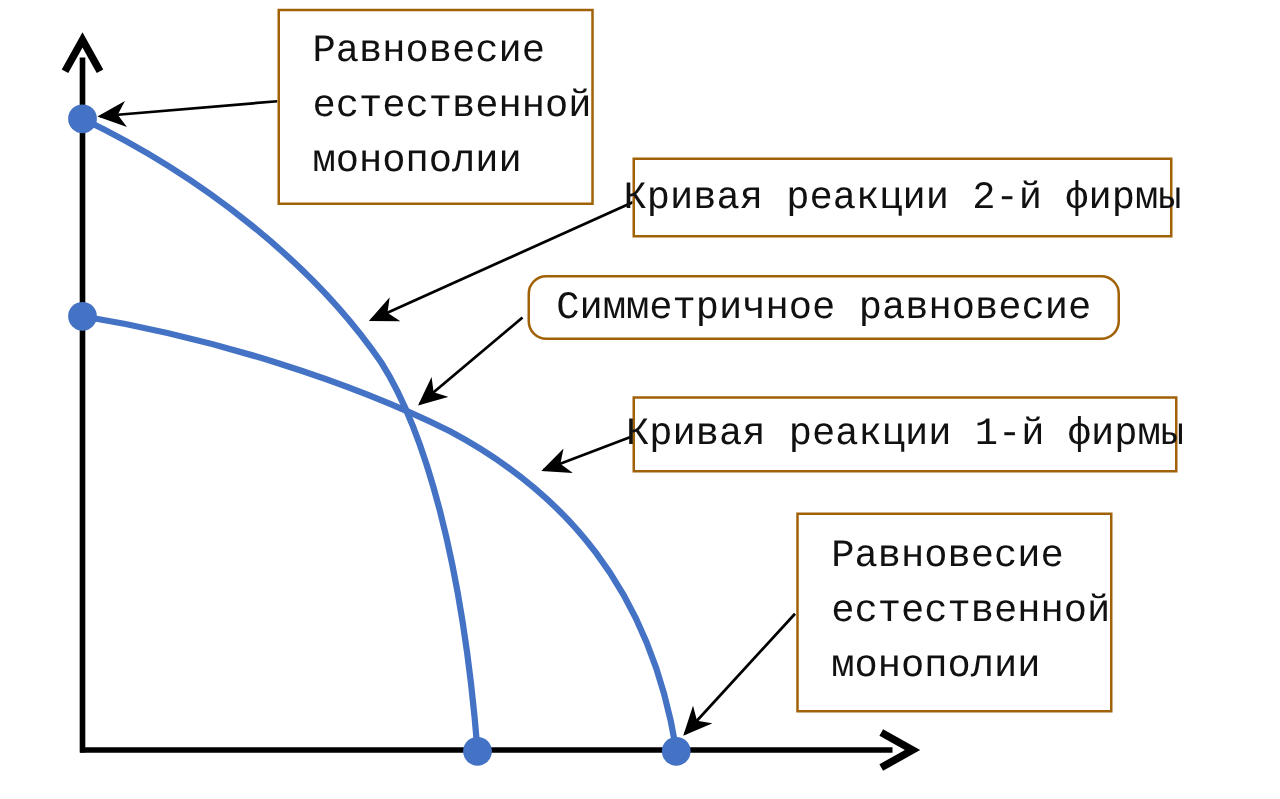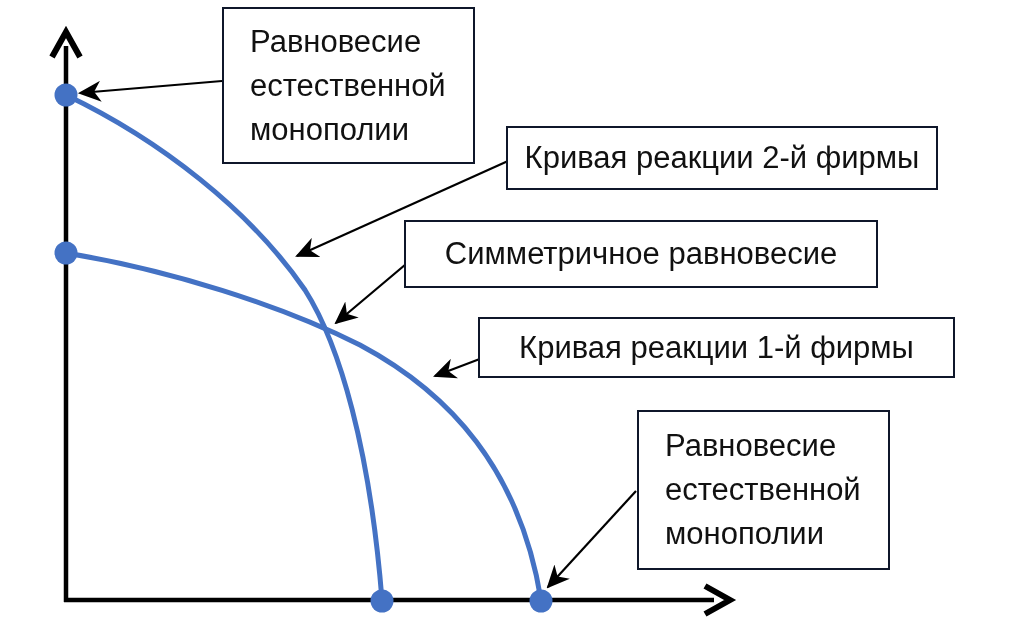--- a/index.html
+++ b/index.html
@@ -17,25 +17,26 @@
     overflow: hidden;
   }
   #diagram-svg {
     position: absolute;
     left: 0;
     top: 0;
   }
   .label-box {
     position: absolute;
     box-sizing: border-box;
-    border: 2px solid #0f172a;
+    border: 2px solid #a16207;
     background: #ffffff;
     font-size: 31px;
     color: #111111;
     display: flex;
+    font-family: Liberation Mono, monospace;
   }
   .label-box.multiline {
     flex-direction: column;
     justify-content: center;
     padding-left: 26px;
     line-height: 44px;
   }
   .label-box.singleline {
     align-items: center;
     justify-content: center;
@@ -80,25 +81,25 @@
   <div class="label-box multiline" style="left:222px; top:7px; width:253px; height:157px;">
     <span>Равновесие</span>
     <span>естественной</span>
     <span>монополии</span>
   </div>
 
   <div class="label-box singleline" style="left:506px; top:126px; width:432px; height:64px;">
     <span>Кривая реакции 2-й фирмы</span>
   </div>
 
-  <div class="label-box singleline" style="left:404px; top:220px; width:474px; height:68px;">
+  <div class="label-box singleline" style="left:422px; top:220px; width:474px; height:52px;border-radius:15px;">
     <span>Симметричное равновесие</span>
   </div>
 
-  <div class="label-box singleline" style="left:478px; top:317px; width:477px; height:61px;">
+  <div class="label-box singleline" style="left:506px; top:317px; width:436px; height:61px;">
     <span>Кривая реакции 1-й фирмы</span>
   </div>
 
   <div class="label-box multiline" style="left:637px; top:410px; width:253px; height:160px;">
     <span>Равновесие</span>
     <span>естественной</span>
     <span>монополии</span>
   </div>
 
 </div>

